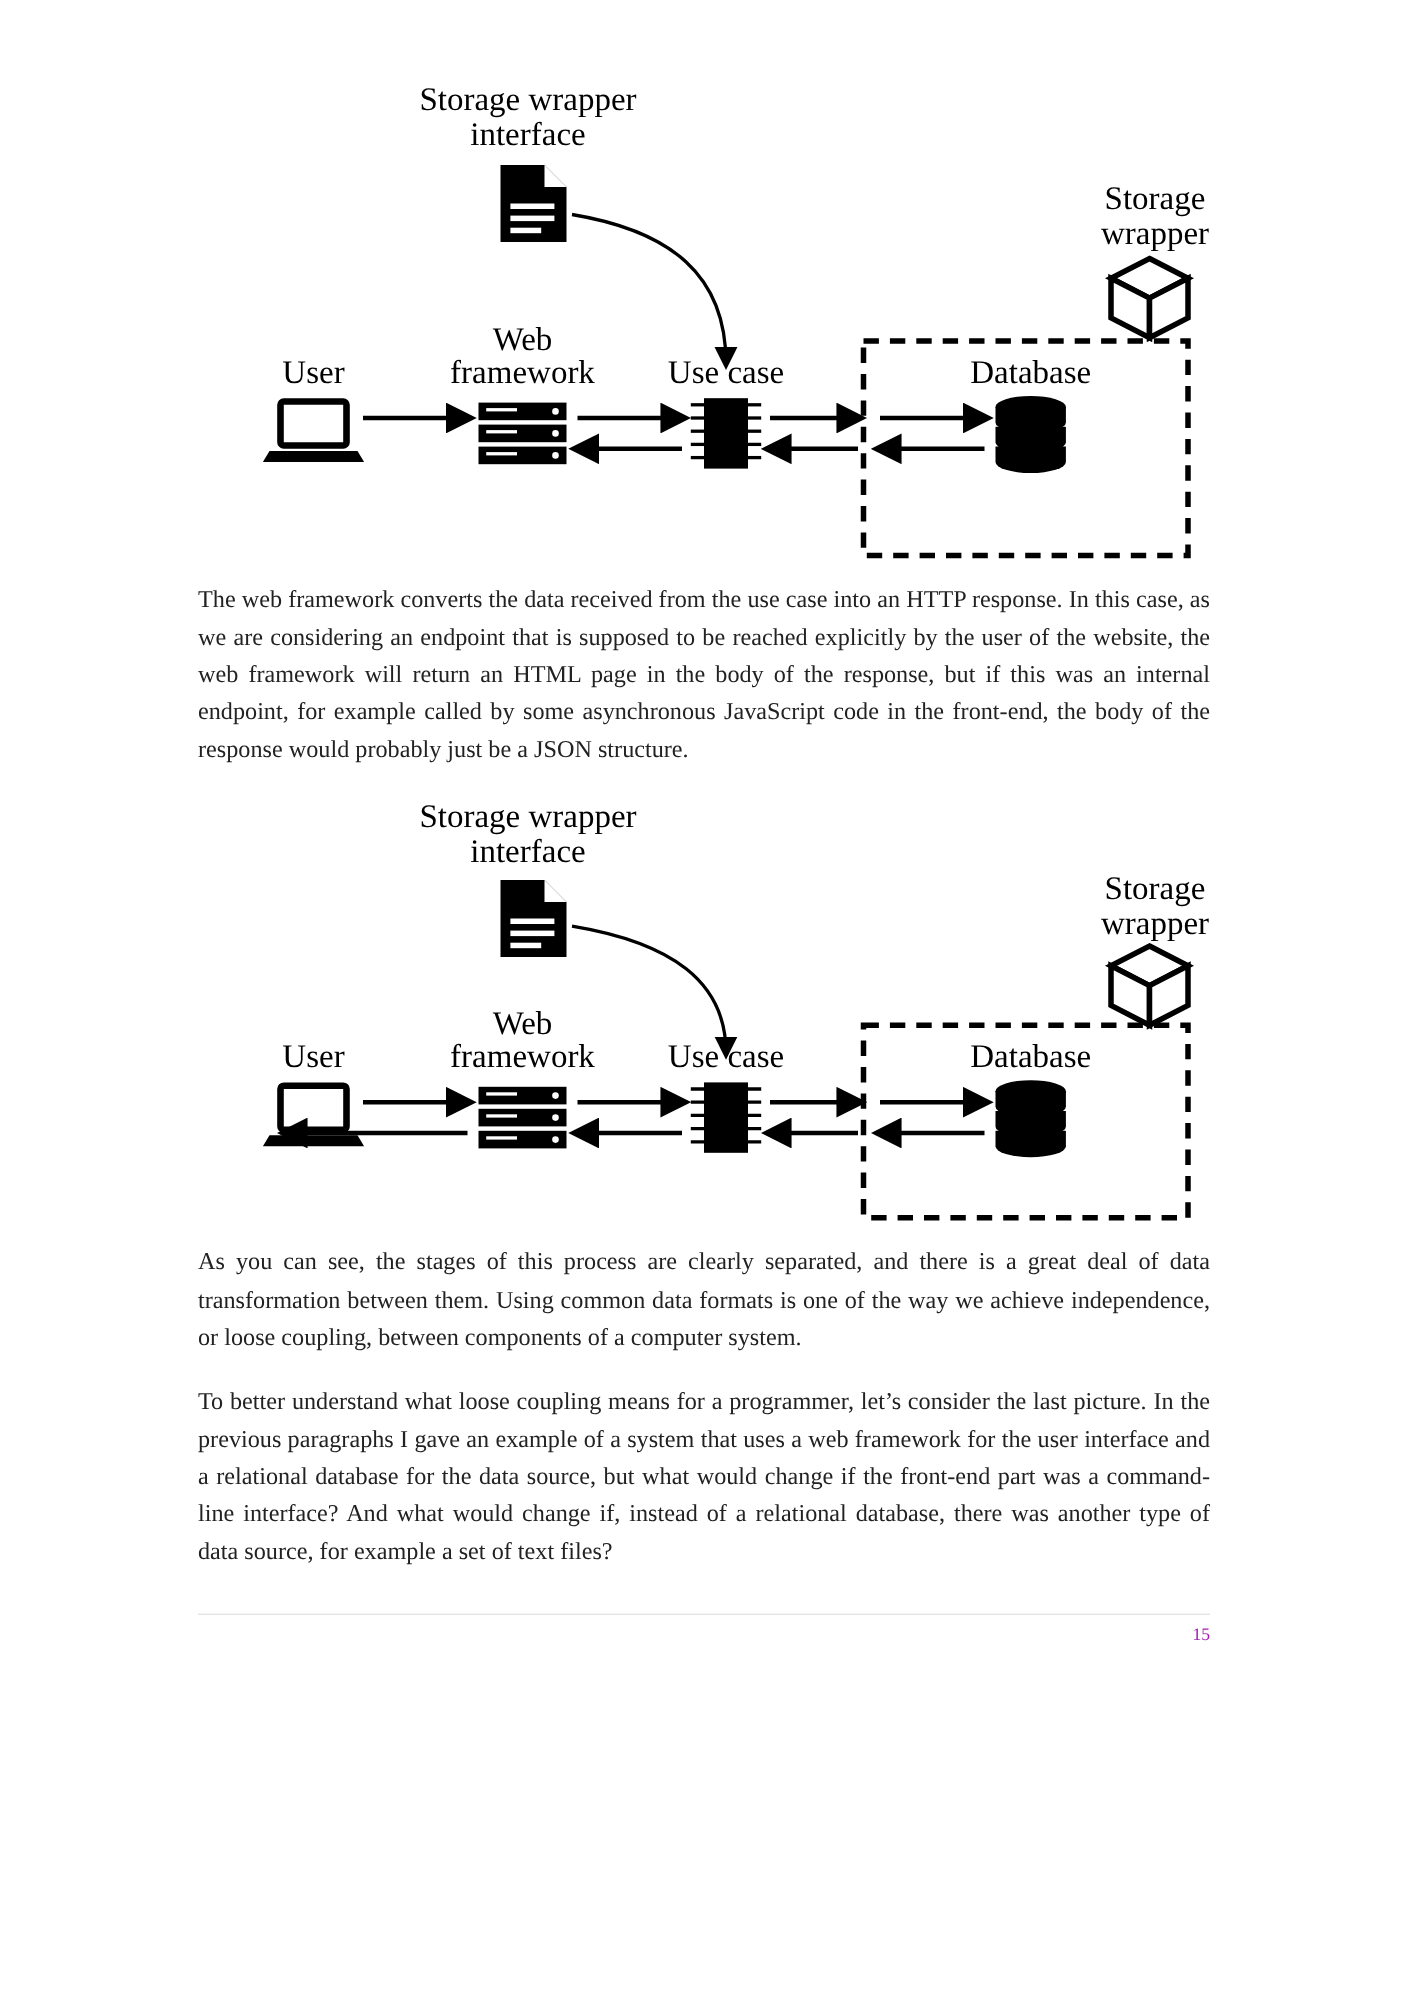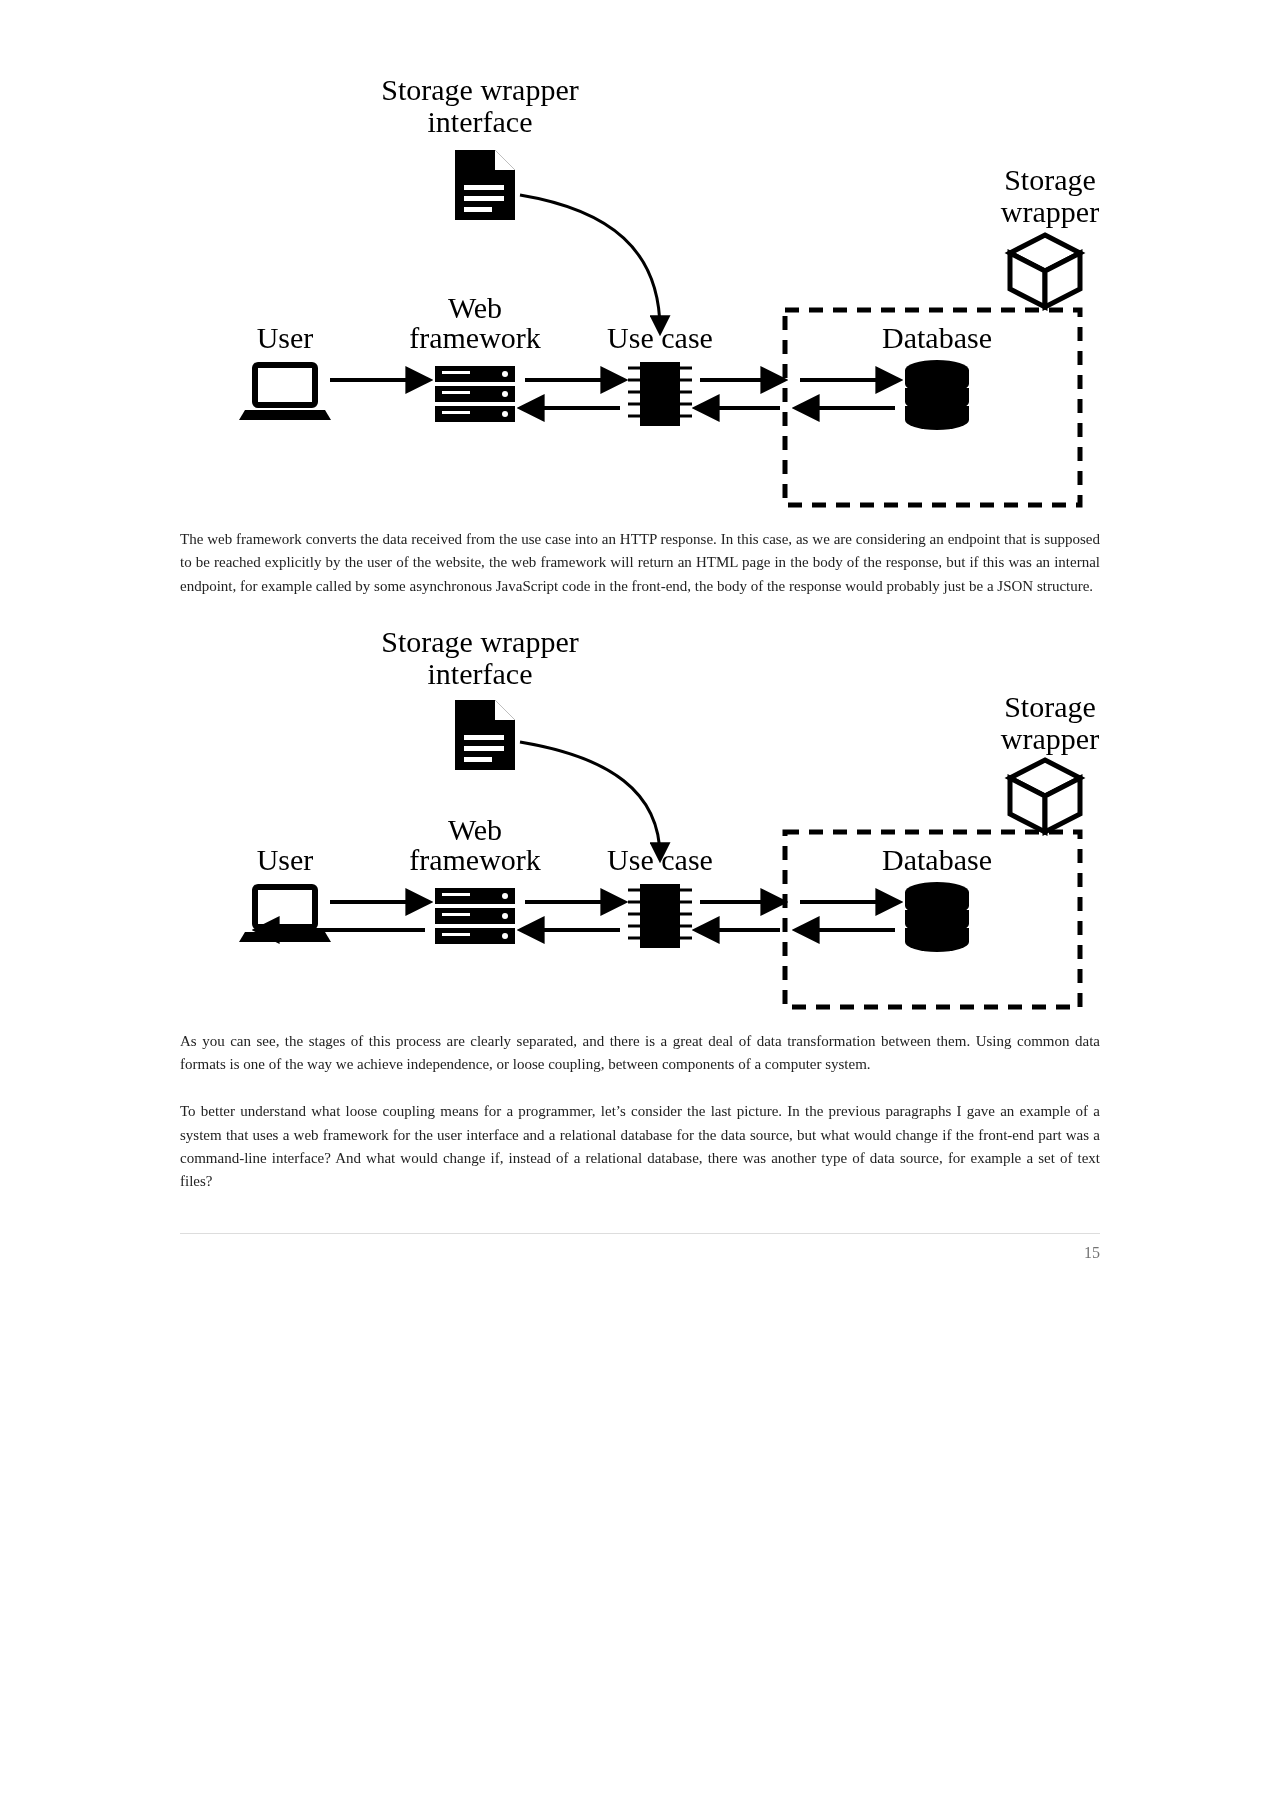--- a/index.html
+++ b/index.html
@@ -21,42 +21,42 @@
   .figure svg {
     display: block;
   }
   .caption {
     font-style: italic;
     font-size: 20px;
     color: #666;
     margin: 6px 0 24px 0;
   }
   p.body {
-    font-size: 15px;
+    font-size: 22px;
     line-height: 1.55;
     text-align: justify;
     margin: 0 0 24px 0;
     color: #222;
   }
   h2.section {
     font-family: "Helvetica Neue", Arial, sans-serif;
     font-weight: 800;
     font-size: 36px;
     margin: 36px 0 18px 0;
     color: #111;
   }
   hr.footer-rule {
     border: none;
     border-top: 1px solid #ddd;
     margin-top: 40px;
   }
   .page-number {
     text-align: right;
     font-size: 16px;
-    color: #737373;
+    color: #a21caf;
     margin-top: 10px;
   }
   
   .dserif { font-family: Georgia, "Times New Roman", serif; }
   .dlabel { font-size: 30px; }
 </style>
 </head>
 <body>
 
 <div class="page">

